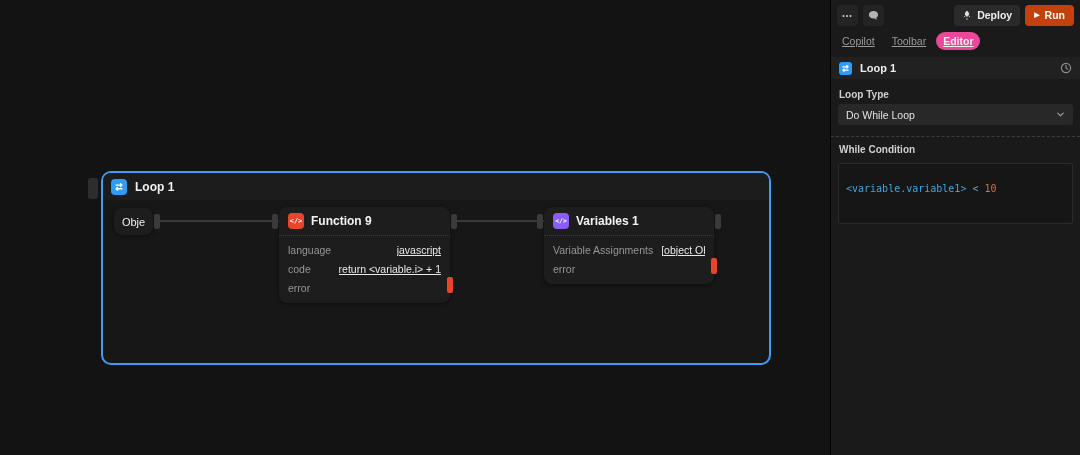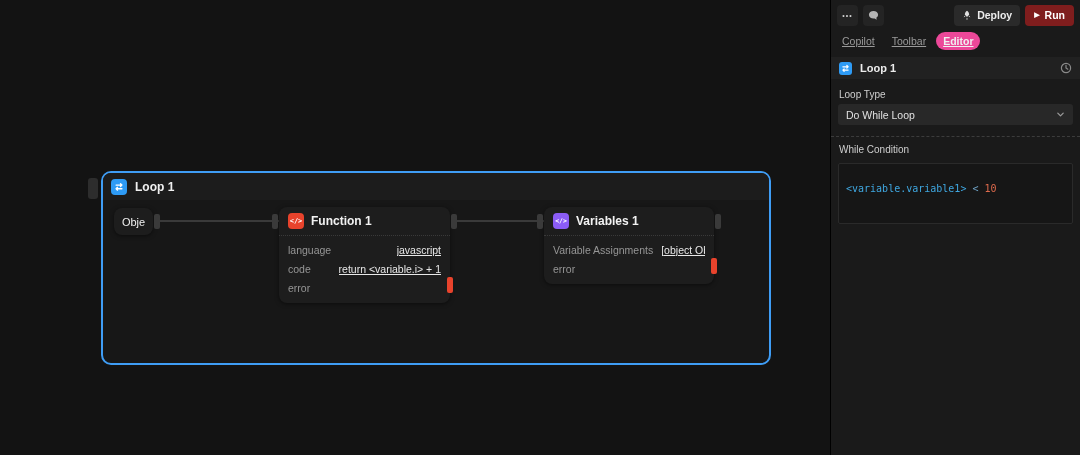--- a/index.html
+++ b/index.html
@@ -82,39 +82,39 @@
     color:#cfcfcf; display:flex; align-items:center; justify-content:center;
     font-size:10px; cursor:pointer;
   }
   .deploy-btn {
     margin-left:auto; height:21px; padding:0 8px; border:none; border-radius:4px;
     background:#2a2a2a; color:#ececec; font-size:10.5px; font-weight:600;
     display:flex; align-items:center; gap:5px; font-family:inherit; cursor:pointer;
   }
   .run-btn {
     height:21px; padding:0 9px; border:none; border-radius:4px;
-    background:#7f1d1d; color:#fff; font-size:10.5px; font-weight:700;
+    background:#c2410c; color:#fff; font-size:10.5px; font-weight:700;
     display:flex; align-items:center; gap:5px; font-family:inherit; cursor:pointer;
   }
   .play-glyph { font-size:7px; }
   .panel-tabs { display:flex; align-items:center; gap:3px; padding:6px 4px 5px 4px; }
   .tab {
     font-size:10.5px; color:#9a9a9a; padding:3px 7px; border-radius:3px; cursor:pointer;text-decoration:underline;
   }
   .tab.active { background:#ec4899; color:#f0f0f0; font-weight:600;border-radius:9px; }
   .node-header-row {
     display:flex; align-items:center; gap:8px; height:22px; background:#212121;
     padding:0 8px; margin-top:2px;
   }
   .nhr-icon { width:13px; height:13px; border-radius:3px; background:#2e9bf5;
     display:flex; align-items:center; justify-content:center; color:#fff;
     font-size:6px; font-weight:bold; font-family:"DejaVu Sans Mono", monospace; }
   .nhr-title { font-size:11px; font-weight:700; color:#ececec; }
   .nhr-right { margin-left:auto; width:12px; height:12px; color:#8a8a8a; }
-  .field-label { font-size:10px; font-weight:400; color:#cfcfcf; padding:10px 8px 4px 8px; }
+  .field-label { font-size:10px; font-weight:700; color:#cfcfcf; padding:10px 8px 4px 8px; }
   .select-box {
     margin:0 7px; height:21px; background:#282828; border-radius:3px;
     display:flex; align-items:center; justify-content:space-between;
     padding:0 8px; font-size:10.5px; color:#e0e0e0; cursor:pointer;
   }
   .chev { width:9px; height:9px; color:#9a9a9a; }
   .dashed-sep { border-top:1px dashed #3c3c3c; margin:11px 0 0 0; }
   .code-box {
     margin:4px 7px 0 7px; height:61px; background:#161616;
     border:1px solid #2a2a2a; border-radius:2px; padding:18px 7px;
@@ -152,21 +152,21 @@
       </div>
 
       <div class="edge edge1"></div>
       <div class="edge edge2"></div>
 
       <div class="flow-node function-node">
         <div class="handle h-left"></div>
         <div class="handle h-right2"></div>
         <div class="node-header">
           <span class="node-icon icon-red">&lt;/&gt;</span>
-          <span class="node-title">Function 1</span>
+          <span class="node-title">Function 9</span>
         </div>
         <div class="node-rows">
           <div class="node-row">
             <span class="row-label">language</span>
             <span class="row-value">javascript</span>
           </div>
           <div class="node-row">
             <span class="row-label">code</span>
             <span class="row-value">return &lt;variable.i&gt; + 1</span>
           </div>

